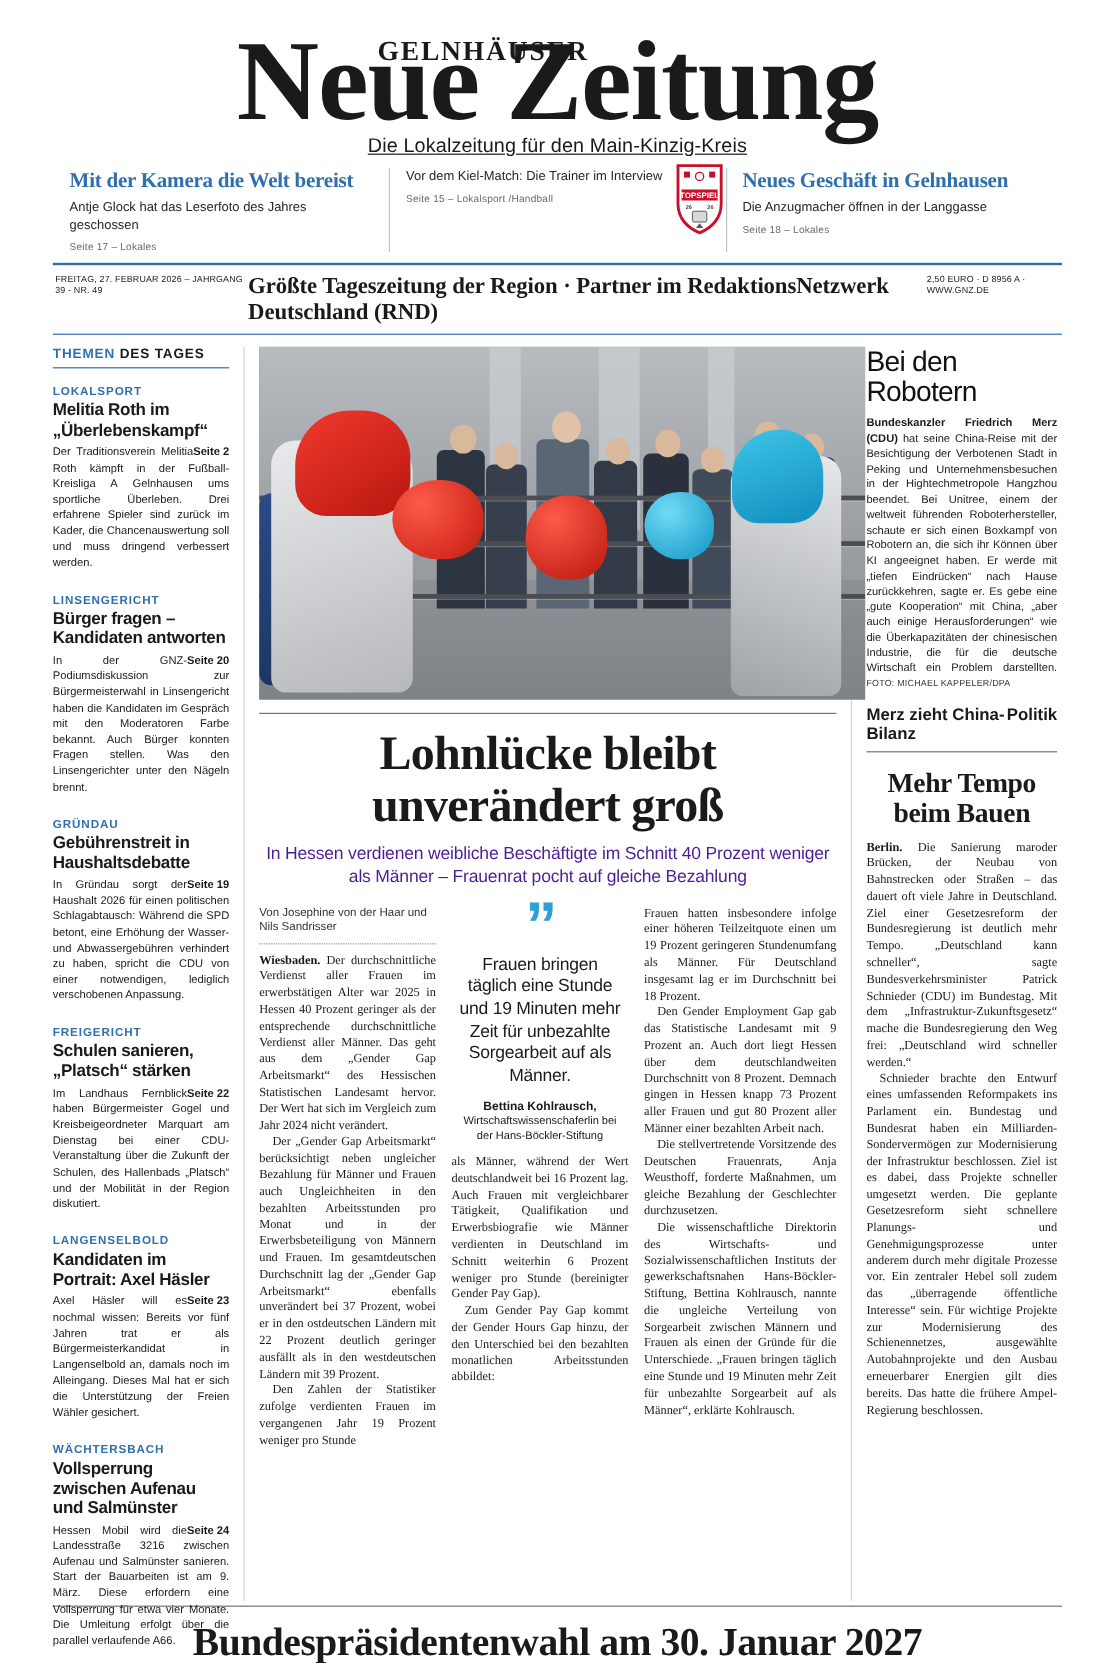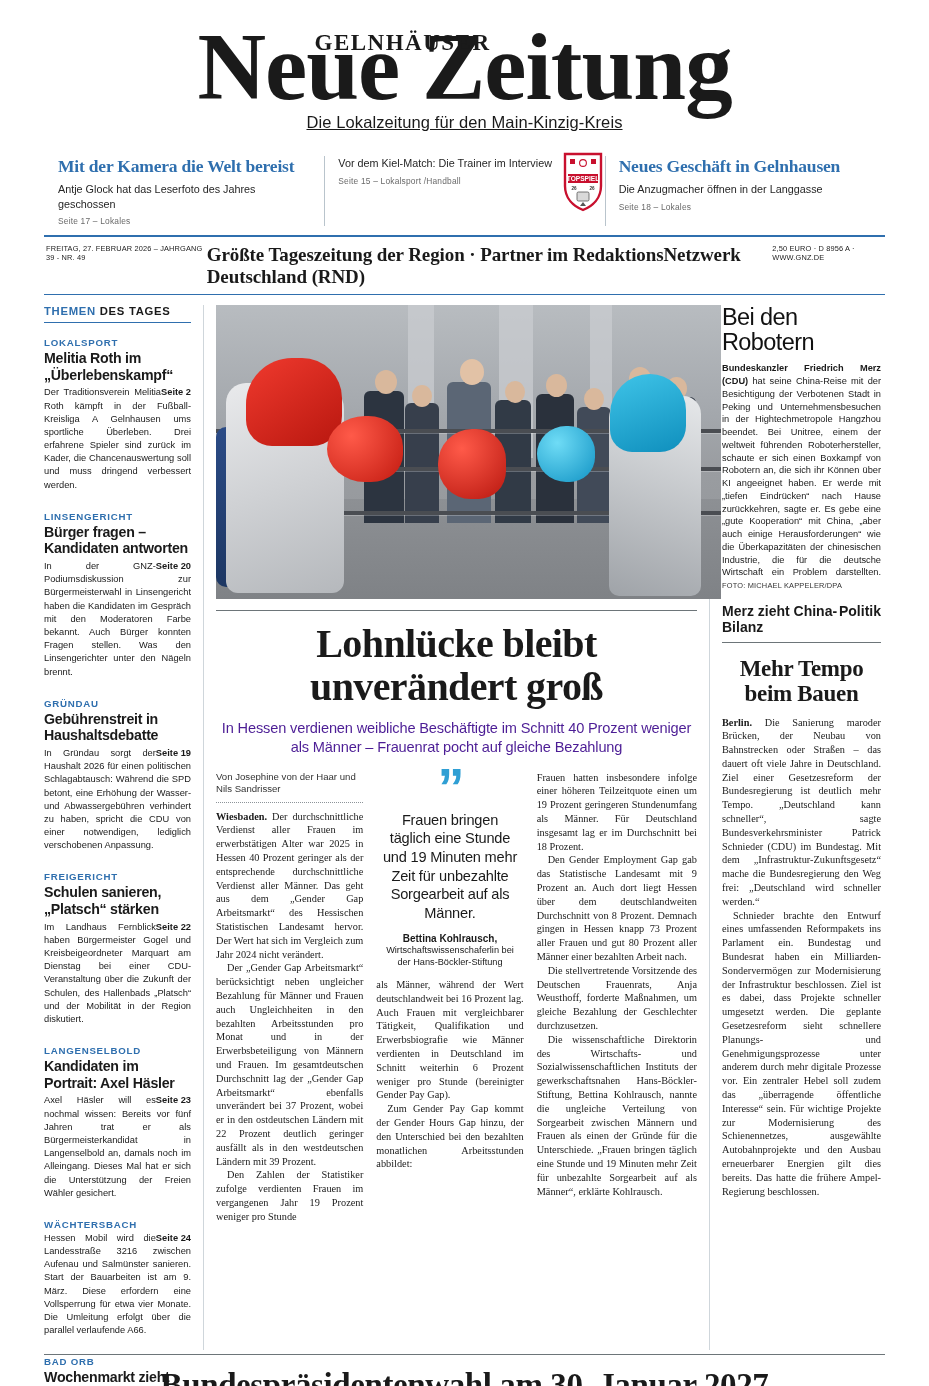--- a/index.html
+++ b/index.html
@@ -42,21 +42,20 @@
     font-size: 16.5px;
     margin-top: 2px;
     color: #1a1a1a;
     letter-spacing: 0.1px;
     text-decoration: underline;
   }
 
   
   .teaser-bar {
     display: flex;
-    margin-top: 16px;
     border-bottom: 2.5px solid #2f6fae;
     padding-bottom: 9px;
   }
   .teaser {
     flex: 1;
     padding: 0 13px;
     position: relative;
   }
   .teaser:first-child { padding-left: 14px; }
   .teaser + .teaser { border-left: 1px solid #b9c4cc; }
@@ -330,20 +329,21 @@
       </div>
 
       <div class="sb-item">
         <div class="sb-kicker">LANGENSELBOLD</div>
         <div class="sb-head">Kandidaten im Portrait: Axel Häsler</div>
         <div class="sb-text"><span class="sb-page">Seite 23</span><span>Axel Häsler will es nochmal wissen: Bereits vor fünf Jahren trat er als Bürgermeisterkandidat in Langenselbold an, damals noch im Alleingang. Dieses Mal hat er sich die Unterstützung der Freien Wähler gesichert.</span></div>
       </div>
 
       <div class="sb-item">
         <div class="sb-kicker">WÄCHTERSBACH</div>
+        <div class="sb-head">Vollsperrung zwischen Aufenau und Salmünster</div>
         <div class="sb-text"><span class="sb-page">Seite 24</span><span>Hessen Mobil wird die Landesstraße 3216 zwischen Aufenau und Salmünster sanieren. Start der Bauarbeiten ist am 9. März. Diese erfordern eine Vollsperrung für etwa vier Monate. Die Umleitung erfolgt über die parallel verlaufende A66.</span></div>
       </div>
 
       <div class="sb-item">
         <div class="sb-kicker">BAD ORB</div>
         <div class="sb-head">Wochenmarkt zieht auf den Salinenplatz</div>
 
       </div>
 
     </div>

